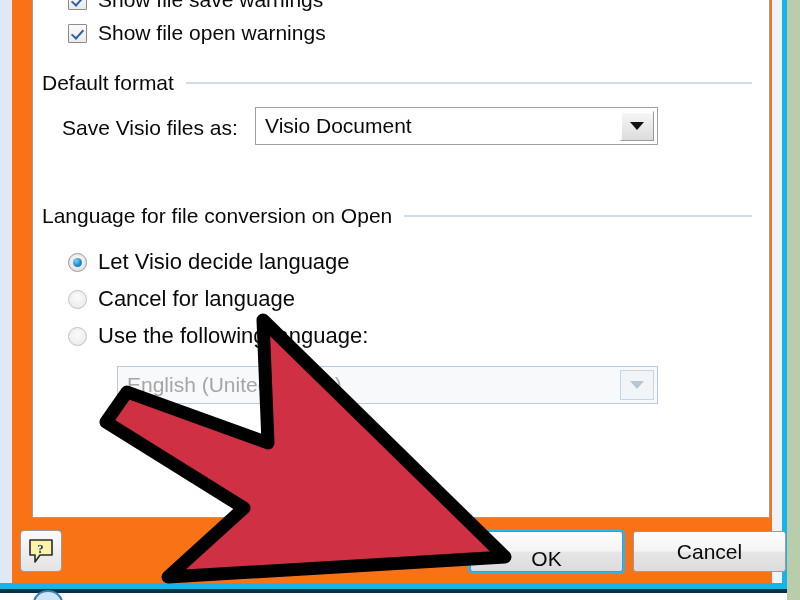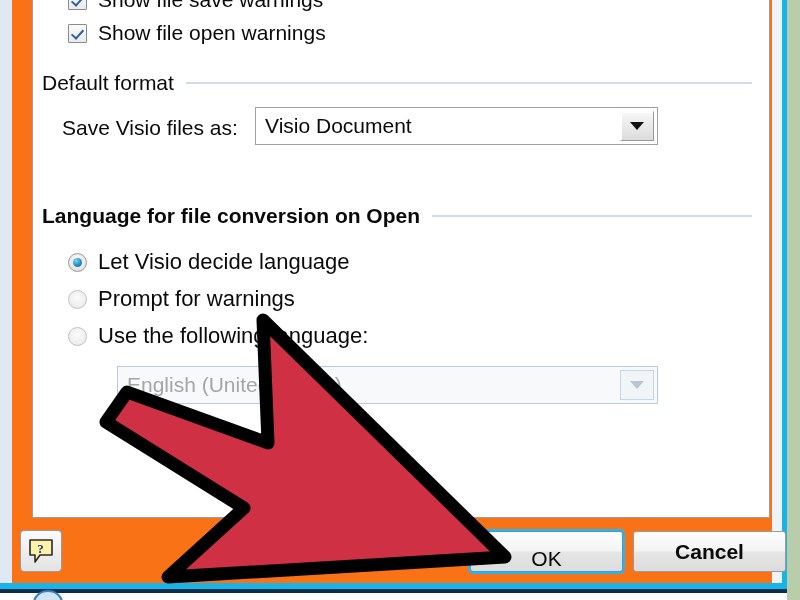--- a/index.html
+++ b/index.html
@@ -313,33 +313,33 @@
 
     <div class="field-label" style="left:50px; top:116px;">Save Visio files as:</div>
 
     <div class="combo" style="left:243px; top:107px; width:403px; height:38px;">
       <span class="combo-text">Visio Document</span>
       <span class="combo-btn">
         <span class="tri"></span>
       </span>
     </div>
 
-    <div class="group-head" style="left:30px; top:204px;font-weight:bold;">
+    <div class="group-head" style="left:30px; top:204px;">
       <span class="gh-text">Language for file conversion on Open</span>
       <span class="gh-line"></span>
     </div>
 
     <div class="radio-row" style="left:56px; top:249px;">
       <span class="rb checked"></span>
       <span class="rb-label">Let Visio decide language</span>
     </div>
 
     <div class="radio-row" style="left:56px; top:286px;">
       <span class="rb disabled"></span>
-      <span class="rb-label disabled">Prompt for warnings</span>
+      <span class="rb-label disabled">Cancel for language</span>
     </div>
 
     <div class="radio-row" style="left:56px; top:323px;">
       <span class="rb disabled"></span>
       <span class="rb-label disabled">Use the following language:</span>
     </div>
 
     <div class="combo disabled" style="left:105px; top:366px; width:541px; height:38px;">
       <span class="combo-text">English (United States)</span>
       <span class="combo-btn">
@@ -351,21 +351,21 @@
       <svg width="26" height="26" viewBox="0 0 26 26">
         <path d="M2 2 H24 V17 H12 L7 24 V17 H2 Z" fill="#fdf3a8" stroke="#2a2a2a" stroke-width="1.6" stroke-linejoin="round"></path>
         <text x="12.5" y="14.5" font-family="Liberation Serif, serif" font-size="13" font-weight="bold" fill="#1b3a8f" text-anchor="middle">?</text>
       </svg>
     </div>
 
     <div class="btn default" style="left:458px; top:531px; width:153px; height:41px;">
       <span>OK</span>
     </div>
 
-    <div class="btn" style="left:621px; top:531px; width:153px; height:41px;font-weight:bold;">
+    <div class="btn" style="left:621px; top:531px; width:153px; height:41px;">
       <span>Cancel</span>
     </div>
 
   </div>
 
   <div class="chrome-below"></div>
   <div class="chrome-below-dark"></div>
   <div class="chrome-circle"></div>
 
   <div class="arrow-layer">

